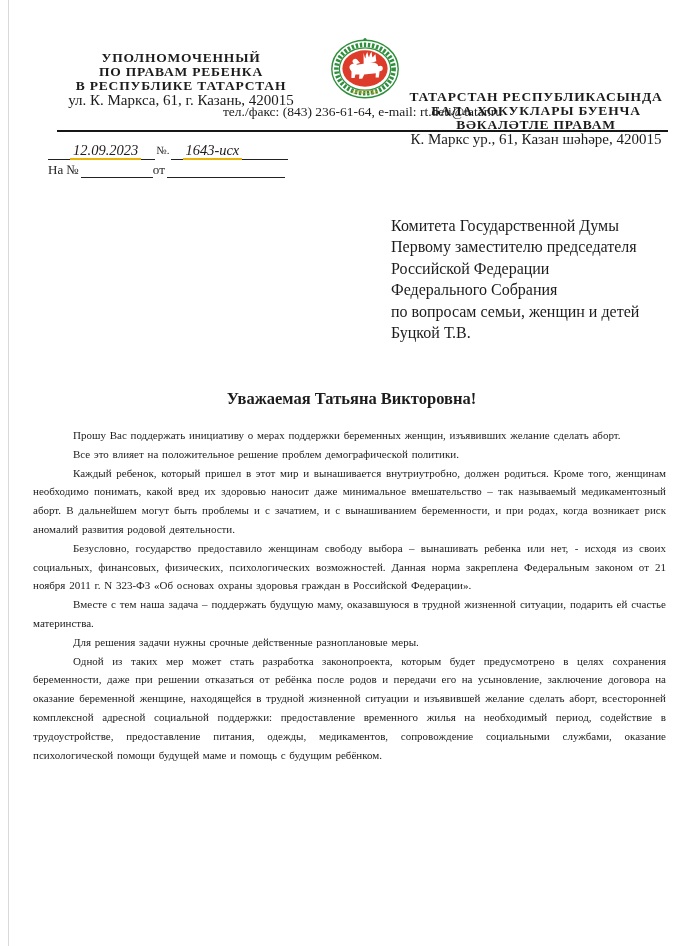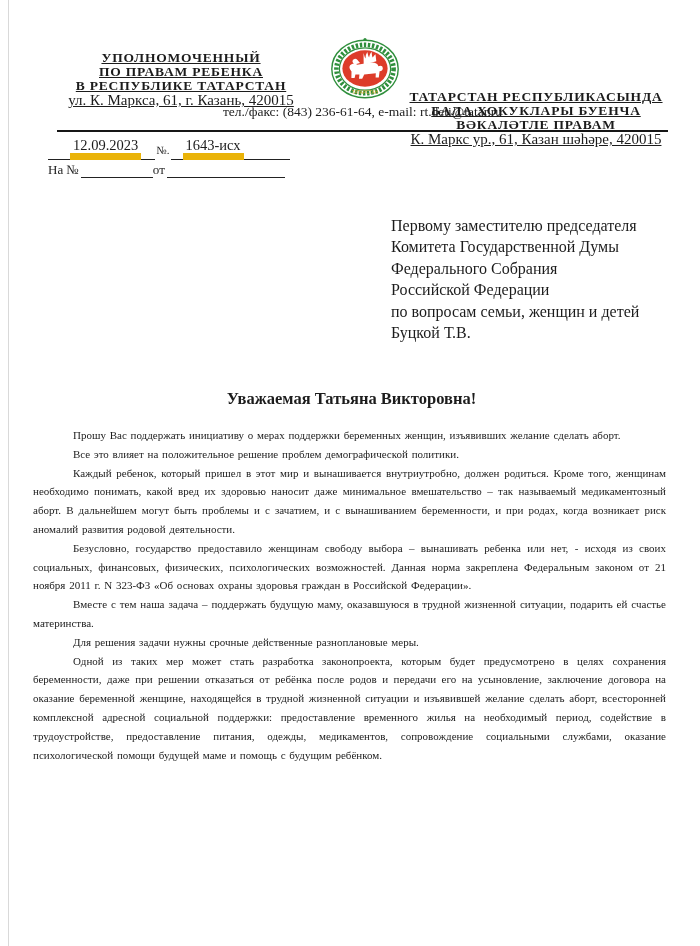--- a/index.html
+++ b/index.html
@@ -3,36 +3,36 @@
 <meta charset="utf-8">
 <style>
   html,body{margin:0;padding:0;background:#ffffff;}
   .page{
     position:relative;width:700px;height:946px;background:#ffffff;overflow:hidden;
     font-family:"Liberation Serif","DejaVu Serif",serif;color:#1c1c1c;
   }
   .scan-edge{position:absolute;left:8px;top:0;width:1px;height:946px;background:#d9d9d9;}
 
   
-  .hdr-block{position:absolute;text-align:center;text-decoration:underline;}
+  .hdr-block{position:absolute;text-align:center;}
   .hdr-left{left:55px;top:51px;width:252px;}
   .hdr-right{left:398px;top:51px;width:276px;margin-top:39px;}
   .hdr-bold{font-weight:bold;font-size:13.5px;line-height:13.8px;letter-spacing:0.8px;white-space:nowrap;}
   .hdr-addr{font-size:15px;line-height:14px;margin-top:1px;white-space:nowrap;text-align:center;}
   .emblem{position:absolute;left:330px;top:37px;width:70px;height:64px;}
 
   .contact{position:absolute;left:57px;top:104px;width:611px;text-align:center;font-size:13.5px;font-family:Liberation Serif, serif;}
   .rule{position:absolute;left:57px;top:130px;width:611px;height:2px;background:#161616;}
 
   
   .ref{position:absolute;left:48px;top:143px;font-size:14.5px;}
   .ref-row{display:flex;align-items:flex-end;height:17px;}
   .seg{display:inline-block;border-bottom:1px solid #222;height:14px;}
   .w22{width:22px}.w14{width:14px}.w10{width:12px}.w42{width:46px}.w70{width:72px}.w112{width:118px}
-  .ref-text{border-bottom:7px solid #eab308;padding:0 3px;line-height:16px;}
+  .ref-text{border-bottom:2px solid #eab308;padding:0 3px;line-height:16px;font-style:italic;}
   .ref-no{font-size:11px;position:relative;top:-4px;margin:0 1px;line-height:11px;}
   .ref-row2{margin-top:1px;font-size:13px;}
   .ref-plain{line-height:16px;padding-right:2px;margin-top:44px;}
 
   
   .recipient{position:absolute;left:391px;top:215px;width:280px;font-size:16px;line-height:21.4px;}
 
   
   .salutation{position:absolute;left:35px;top:389px;width:633px;text-align:center;font-weight:bold;font-size:16.5px;}
 
@@ -95,24 +95,24 @@
     </div>
     <div class="ref-row ref-row2">
       <span class="ref-plain">На №</span>
         <span class="seg w70"></span>
         <span class="ref-plain">от</span>
         <span class="seg w112"></span>
     </div>
   </div>
 
   <div class="recipient">
+    <div>Комитета Государственной Думы</div>
     <div>Первому заместителю председателя</div>
-    <div>Комитета Государственной Думы</div>
+    <div>Российской Федерации</div>
     <div>Федерального Собрания</div>
-    <div>Российской Федерации</div>
     <div>по вопросам семьи, женщин и детей</div>
     <div>Буцкой Т.В.</div>
   </div>
 
   <div class="salutation">Уважаемая Татьяна Викторовна!</div>
 
   <div class="body">
     <p>Прошу Вас поддержать инициативу о мерах поддержки беременных женщин, изъявивших желание сделать аборт.</p>
     <p>Все это влияет на положительное решение проблем демографической политики.</p>
     <p>Каждый ребенок, который пришел в этот мир и вынашивается внутриутробно, должен родиться. Кроме того, женщинам необходимо понимать, какой вред их здоровью наносит даже минимальное вмешательство – так называемый медикаментозный аборт. В дальнейшем могут быть проблемы и с зачатием, и с вынашиванием беременности, и при родах, когда возникает риск аномалий развития родовой деятельности.</p>

